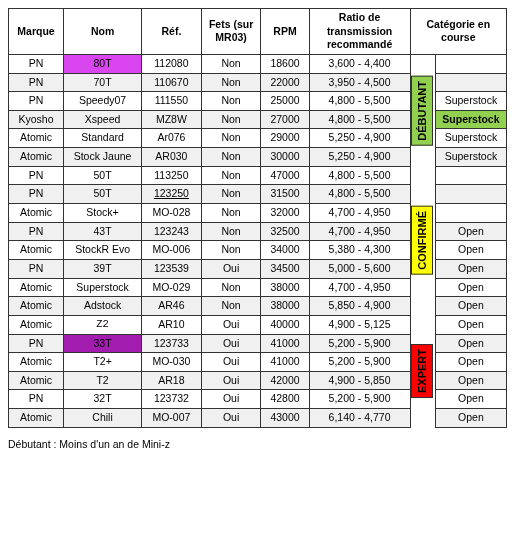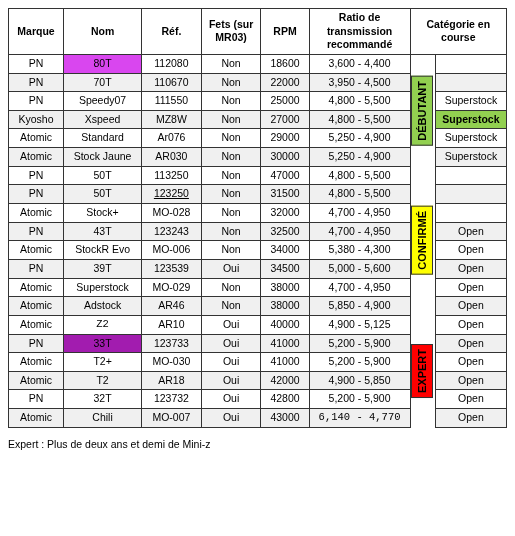--- a/index.html
+++ b/index.html
@@ -298,21 +298,21 @@
         <td style="background: rgb(255, 255, 255);">42800</td>
         <td style="background: rgb(255, 255, 255);">5,200 - 5,900</td>
         <td style="background: rgb(255, 255, 255);">Open</td>
       </tr>
       <tr>
         <td style="background: rgb(240, 240, 240);">Atomic</td>
         <td style="background: rgb(240, 240, 240);">Chili</td>
         <td style="background: rgb(240, 240, 240);">MO-007</td>
         <td style="background: rgb(240, 240, 240);">Oui</td>
         <td style="background: rgb(240, 240, 240);">43000</td>
-        <td style="background: rgb(240, 240, 240); font-family: Liberation Mono, monospace;">6,140 - 4,770</td>
+        <td style="background: rgb(240, 240, 240);">6,140 - 4,770</td>
         <td style="background: rgb(240, 240, 240);">Open</td>
       </tr>
     </tbody>
 </table>
 
 <div class="footnotes">
-  <div>Expert : Plus de deux ans et demi de Mini-z</div>
+  <div>Débutant : Moins d'un an de Mini-z</div>
 </div>
 
 </body></html>

